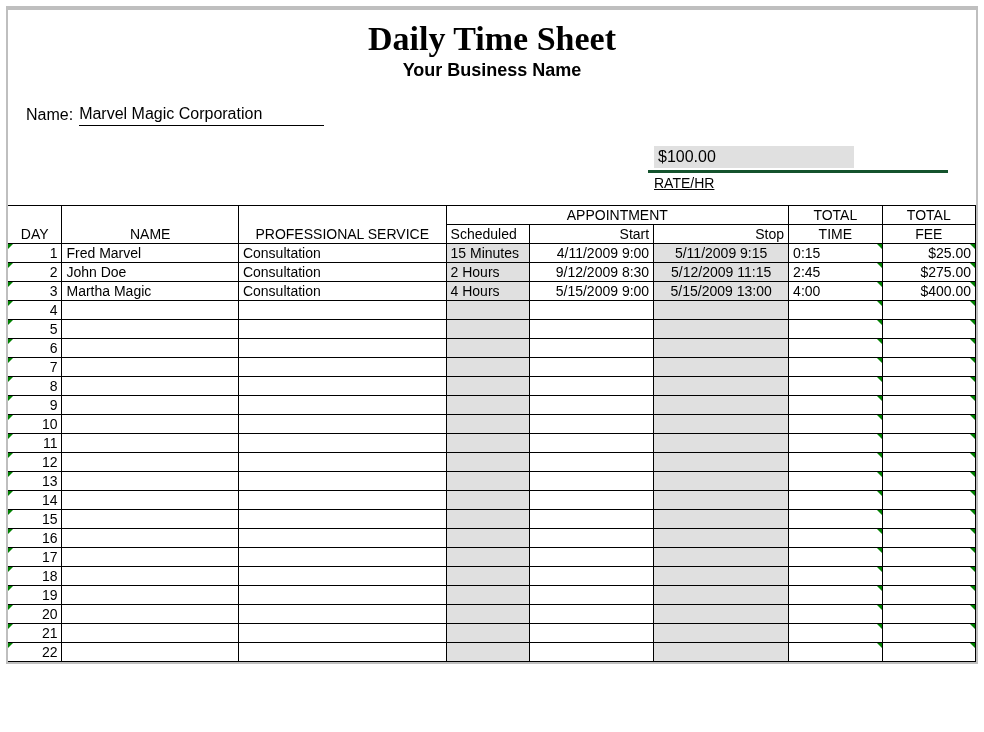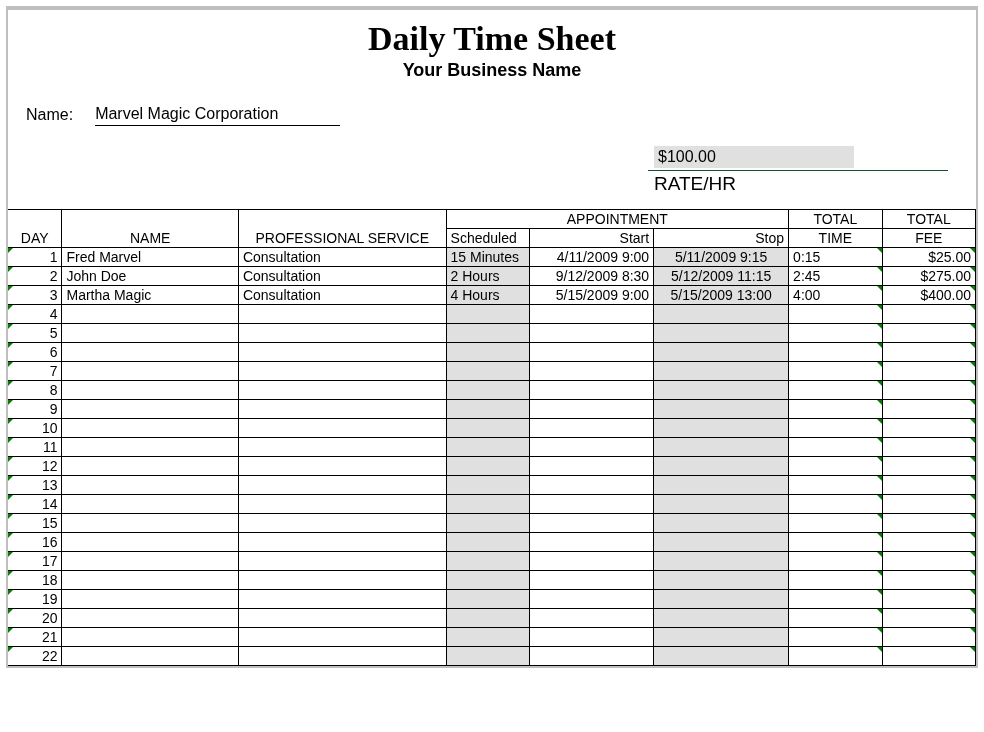--- a/index.html
+++ b/index.html
@@ -25,49 +25,50 @@
   }
   .subtitle {
     font-size: 18px;
     font-weight: bold;
     text-align: center;
     margin: 2px 0 24px 0;
   }
   .name-row {
     display: flex;
     align-items: flex-end;
-    gap: 22px;
+    gap: 6px;
     margin: 0 0 18px 18px;
     font-size: 16px;
   }
   .name-label { padding-bottom: 2px; }
   .name-value {
     border-bottom: 1px solid #000;
     min-width: 245px;
     padding-bottom: 2px;
   }
   .rate-block {
     margin-left: 640px;
     margin-bottom: 14px;
     width: 300px;
   }
   .rate-value {
-    border-bottom: 1px solid #14532d;
+    border-bottom: 3px solid #14532d;
     font-size: 16px;
     padding: 2px 0 2px 6px;
   }
   .rate-value .shaded {
     background: #e0e0e0;
     display: inline-block;
     width: 200px;
     padding: 2px 4px;
   }
   .rate-label {
-    font-size: 19px;
+    font-size: 14px;
     padding: 2px 0 0 6px;
+    text-decoration: underline;
   }
 
   table.ts {
     border-collapse: collapse;
     width: 100%;
     table-layout: fixed;
     font-size: 14px;
   }
   table.ts th, table.ts td {
     border: 1px solid #000;

